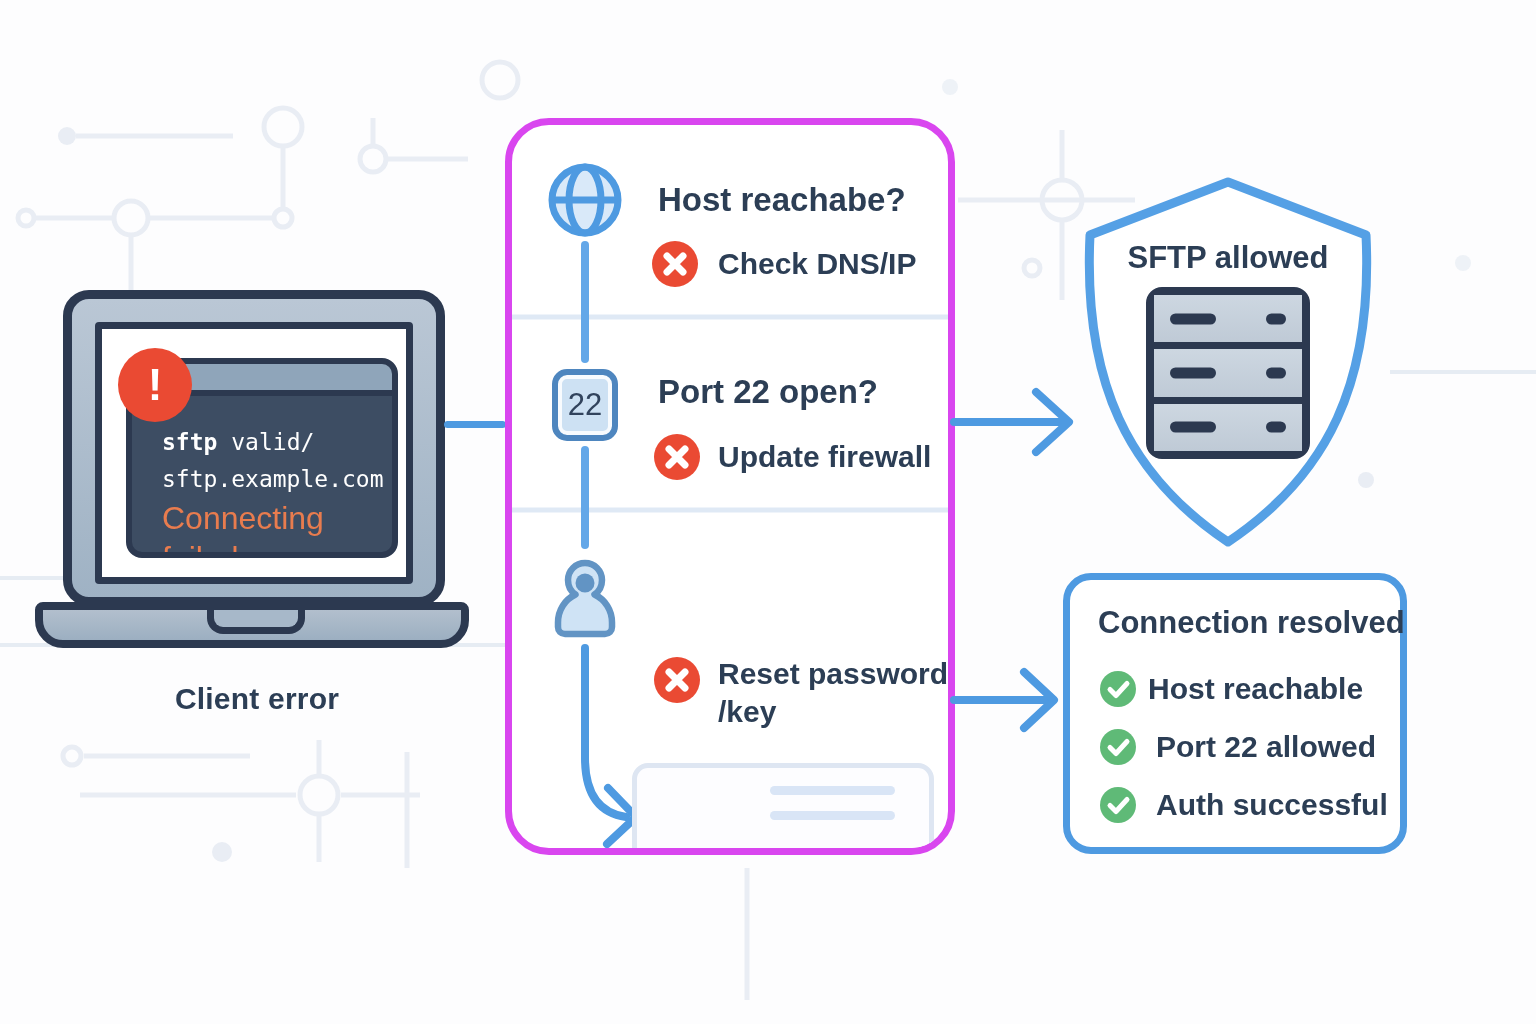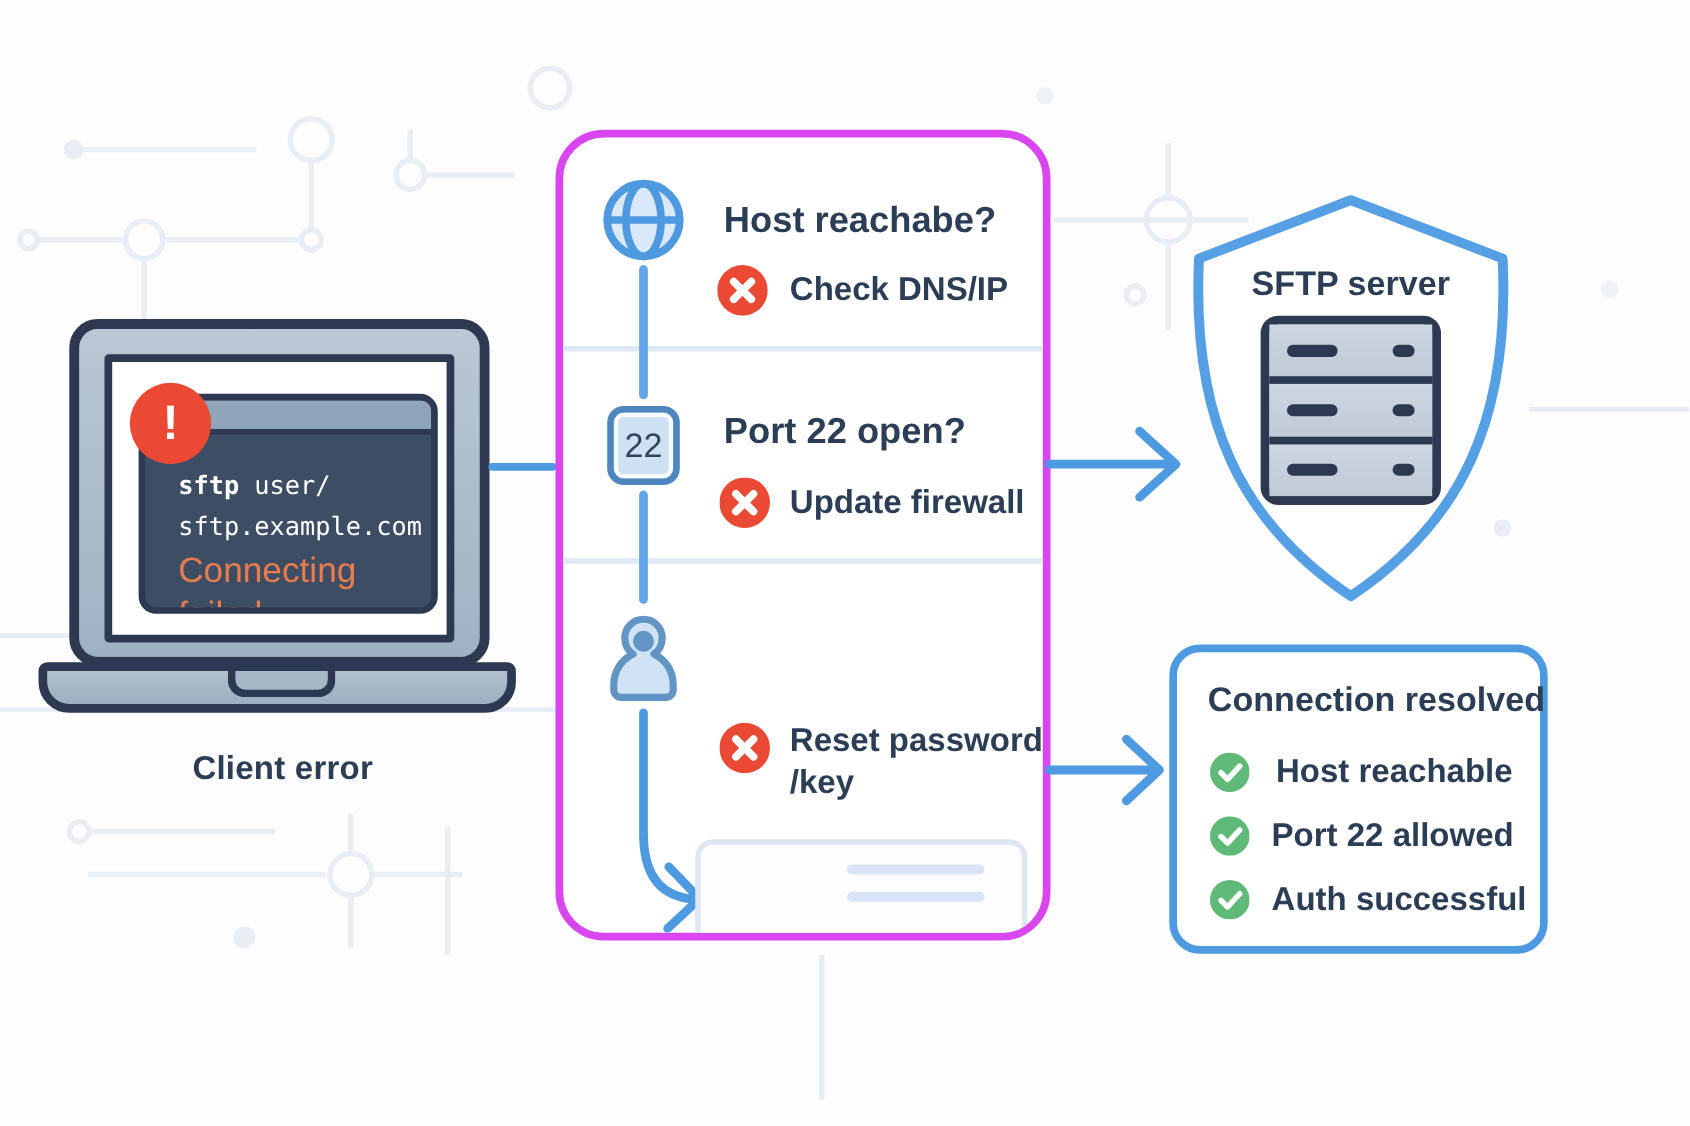--- a/index.html
+++ b/index.html
@@ -88,21 +88,21 @@
   .rack-row{flex:1;position:relative;background:linear-gradient(#cdd7e1,#bfcad6);}
   .rack-row + .rack-row{border-top:7px solid #2c3950;}
   .rack-slot{position:absolute;left:16px;top:50%;transform:translateY(-50%);
     width:46px;height:11px;background:#2c3950;border-radius:6px;}
   .rack-dot{position:absolute;right:16px;top:50%;transform:translateY(-50%);
     width:20px;height:11px;background:#2c3950;border-radius:6px;}
 
   
   .resolved{
     left:1063px;top:573px;width:344px;height:281px;box-sizing:border-box;
-    background:#ffffff;border:7px solid #4e9ae1;border-radius:28px;margin-top:13px;
+    background:#ffffff;border:7px solid #4e9ae1;border-radius:28px;
   }
   .resolved-title{position:absolute;left:28px;top:26px;font-size:31px;font-weight:bold;line-height:34px;white-space:nowrap;}
   .res-item-text{position:absolute;font-size:30px;font-weight:bold;line-height:36px;white-space:nowrap;}
 </style>
 </head>
 <body>
 
 <div id="canvas">
 
   <svg class="abs" width="1536" height="1024" viewBox="0 0 1536 1024" fill="none" stroke="#e9edf4" stroke-width="5" style="left:0;top:0;">
@@ -150,21 +150,21 @@
     <line x1="747" y1="868" x2="747" y2="1000"></line>
   </svg>
 
   <div>
     <div class="abs laptop-bezel"></div>
     <div class="abs laptop-screen"></div>
 
     <div class="abs terminal">
       <div class="terminal-titlebar"></div>
       <div class="terminal-body">
-        <div class="t-line"><span class="t-bold">sftp</span><span> user/</span></div>
+        <div class="t-line"><span class="t-bold">sftp</span><span> valid/</span></div>
         <div class="t-line">sftp.example.com</div>
         <div class="t-status"><span>Connecting failed</span><span class="t-period">.</span></div>
       </div>
     </div>
 
     <div class="abs alert-badge">
       <span>!</span>
     </div>
 
     <div class="abs laptop-base"></div>
@@ -233,21 +233,21 @@
 
   <svg class="abs" style="left:948px;top:660px;" width="120" height="80" viewBox="0 0 120 80" fill="none" stroke="#4e9ae1" stroke-width="8" stroke-linecap="round" stroke-linejoin="round">
     <path d="M6,40 H98"></path>
     <polyline points="76,12 106,40 76,68"></polyline>
   </svg>
 
   <div>
     <svg class="abs" style="left:1073px;top:172px;" width="310" height="380" viewBox="0 0 310 380">
       <path d="M155,10 L293,63 C300,210 255,303 155,370 C55,303 10,210 17,63 Z" fill="#ffffff" stroke="#55a0e5" stroke-width="9" stroke-linejoin="round" stroke-linecap="round"></path>
     </svg>
-    <div class="abs shield-label">SFTP server</div>
+    <div class="abs shield-label">SFTP allowed</div>
     <div class="abs rack">
       <div class="rack-row">
         <div class="rack-slot"></div>
         <div class="rack-dot"></div>
       </div>
       <div class="rack-row">
         <div class="rack-slot"></div>
         <div class="rack-dot"></div>
       </div>
       <div class="rack-row">
@@ -257,21 +257,21 @@
     </div>
   </div>
 
   <div class="abs resolved">
     <div class="resolved-title">Connection resolved</div>
 
     <svg class="abs" style="left:30px;top:91px;" width="36" height="36" viewBox="0 0 36 36">
       <circle cx="18" cy="18" r="18" fill="#5fba77"></circle>
       <polyline points="10,18.5 16,24.5 27,12.5" fill="none" stroke="#ffffff" stroke-width="5" stroke-linecap="round" stroke-linejoin="round"></polyline>
     </svg>
-    <div class="res-item-text" style="left:90px;top:91px;">Host reachable</div>
+    <div class="res-item-text" style="left:78px;top:91px;">Host reachable</div>
 
     <svg class="abs" style="left:30px;top:149px;" width="36" height="36" viewBox="0 0 36 36">
       <circle cx="18" cy="18" r="18" fill="#5fba77"></circle>
       <polyline points="10,18.5 16,24.5 27,12.5" fill="none" stroke="#ffffff" stroke-width="5" stroke-linecap="round" stroke-linejoin="round"></polyline>
     </svg>
     <div class="res-item-text" style="left:86px;top:149px;">Port 22 allowed</div>
 
     <svg class="abs" style="left:30px;top:207px;" width="36" height="36" viewBox="0 0 36 36">
       <circle cx="18" cy="18" r="18" fill="#5fba77"></circle>
       <polyline points="10,18.5 16,24.5 27,12.5" fill="none" stroke="#ffffff" stroke-width="5" stroke-linecap="round" stroke-linejoin="round"></polyline>

